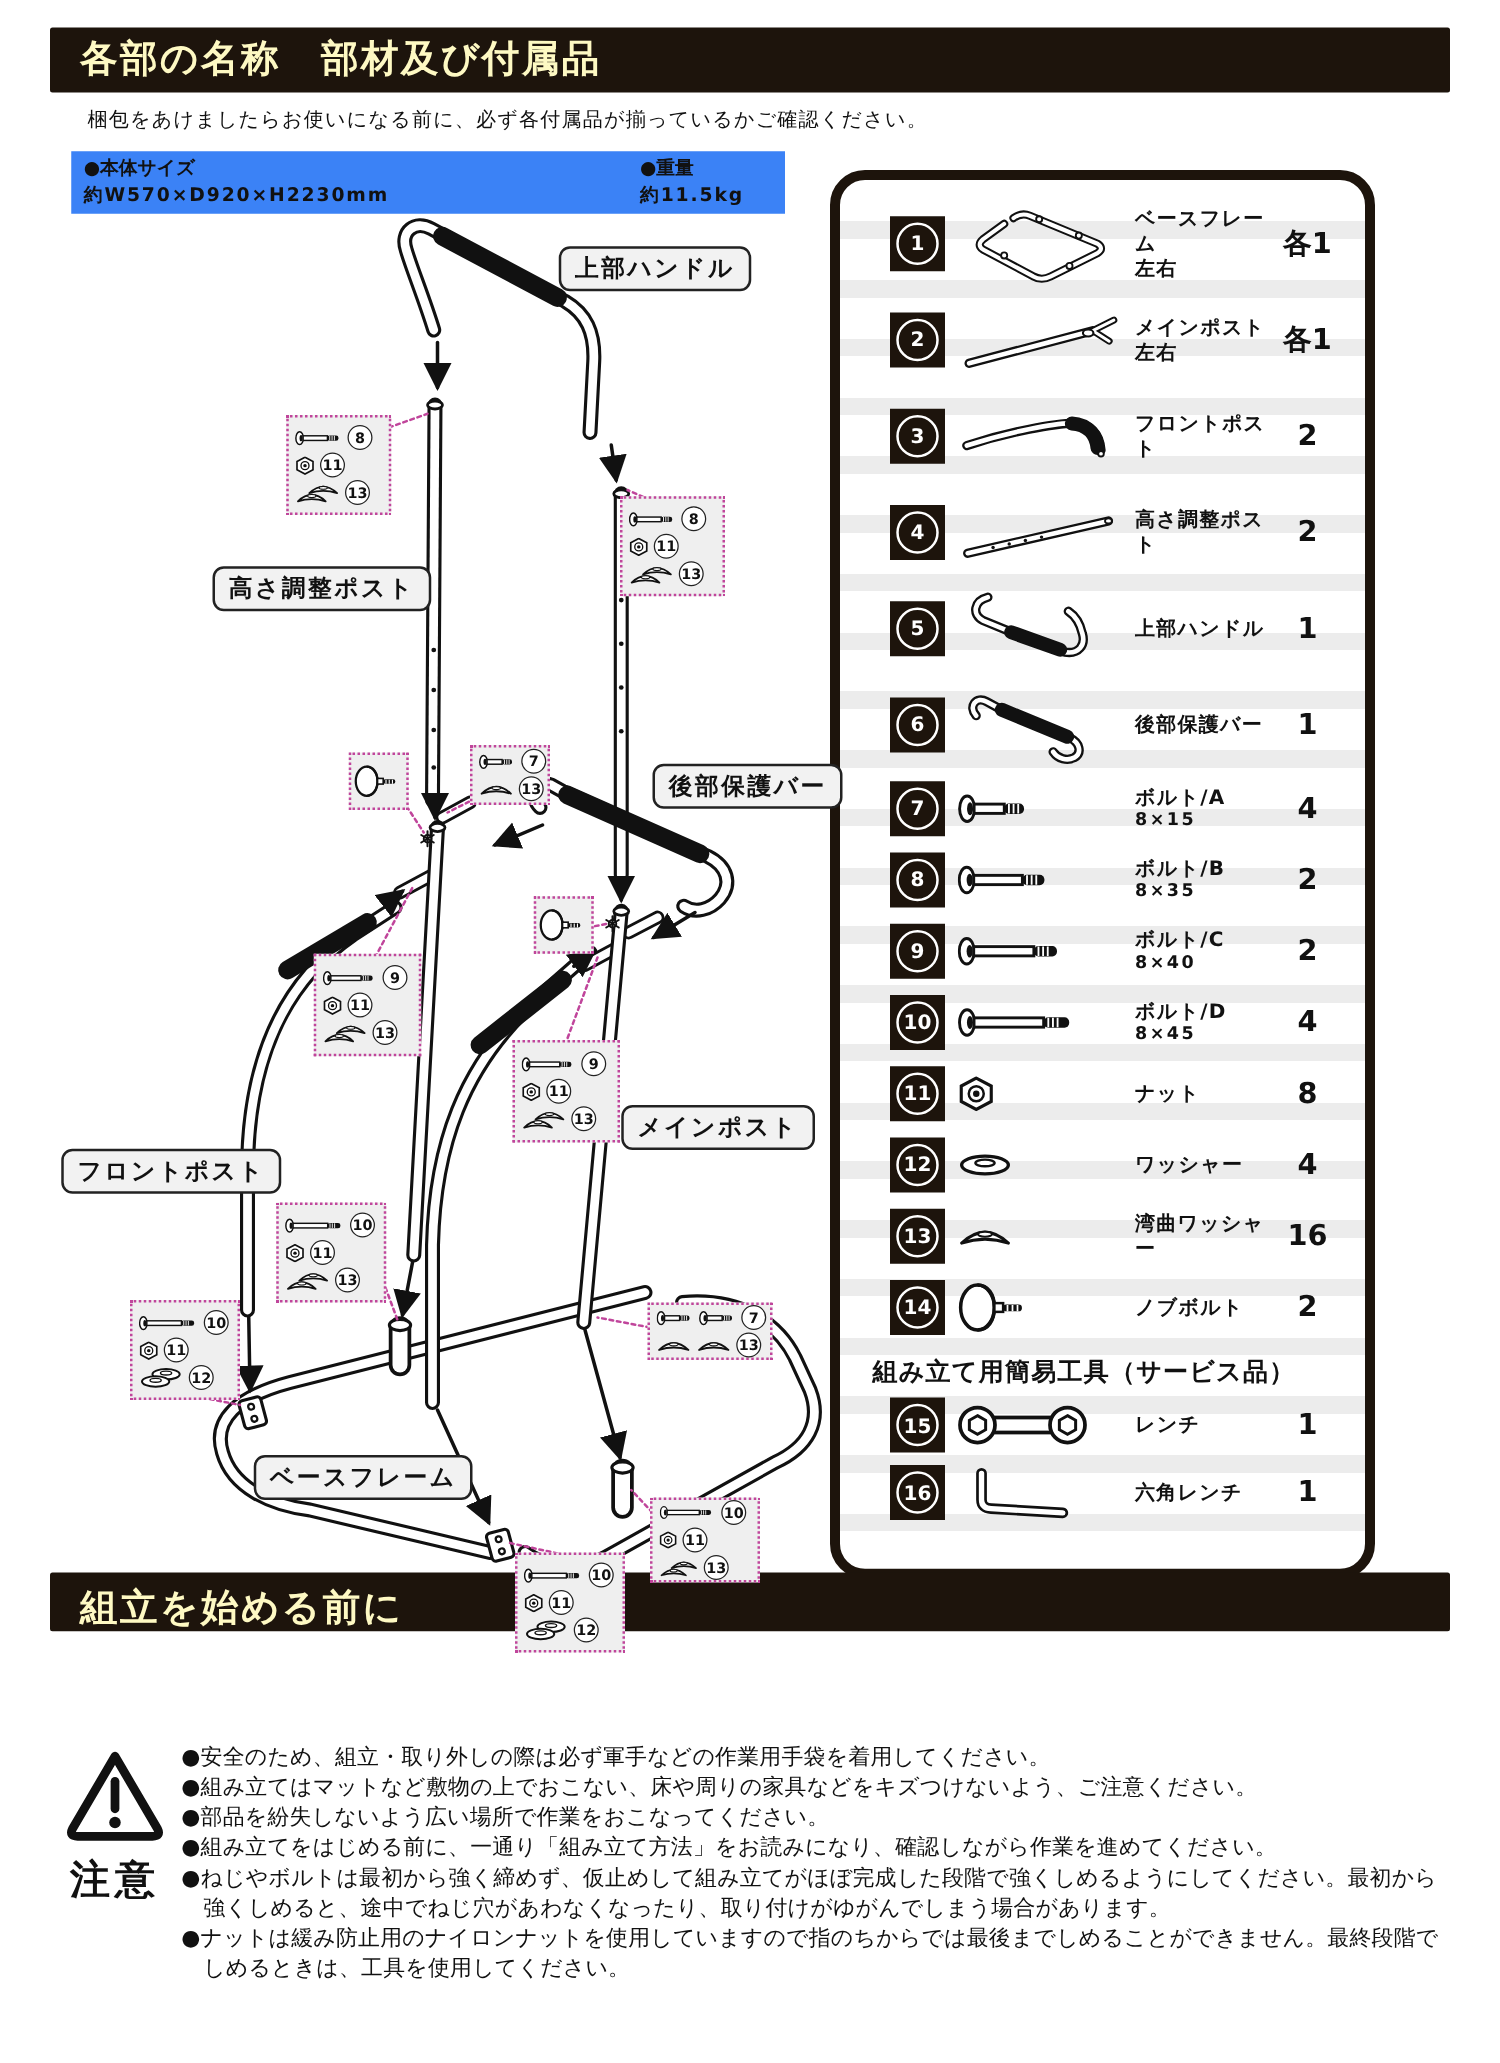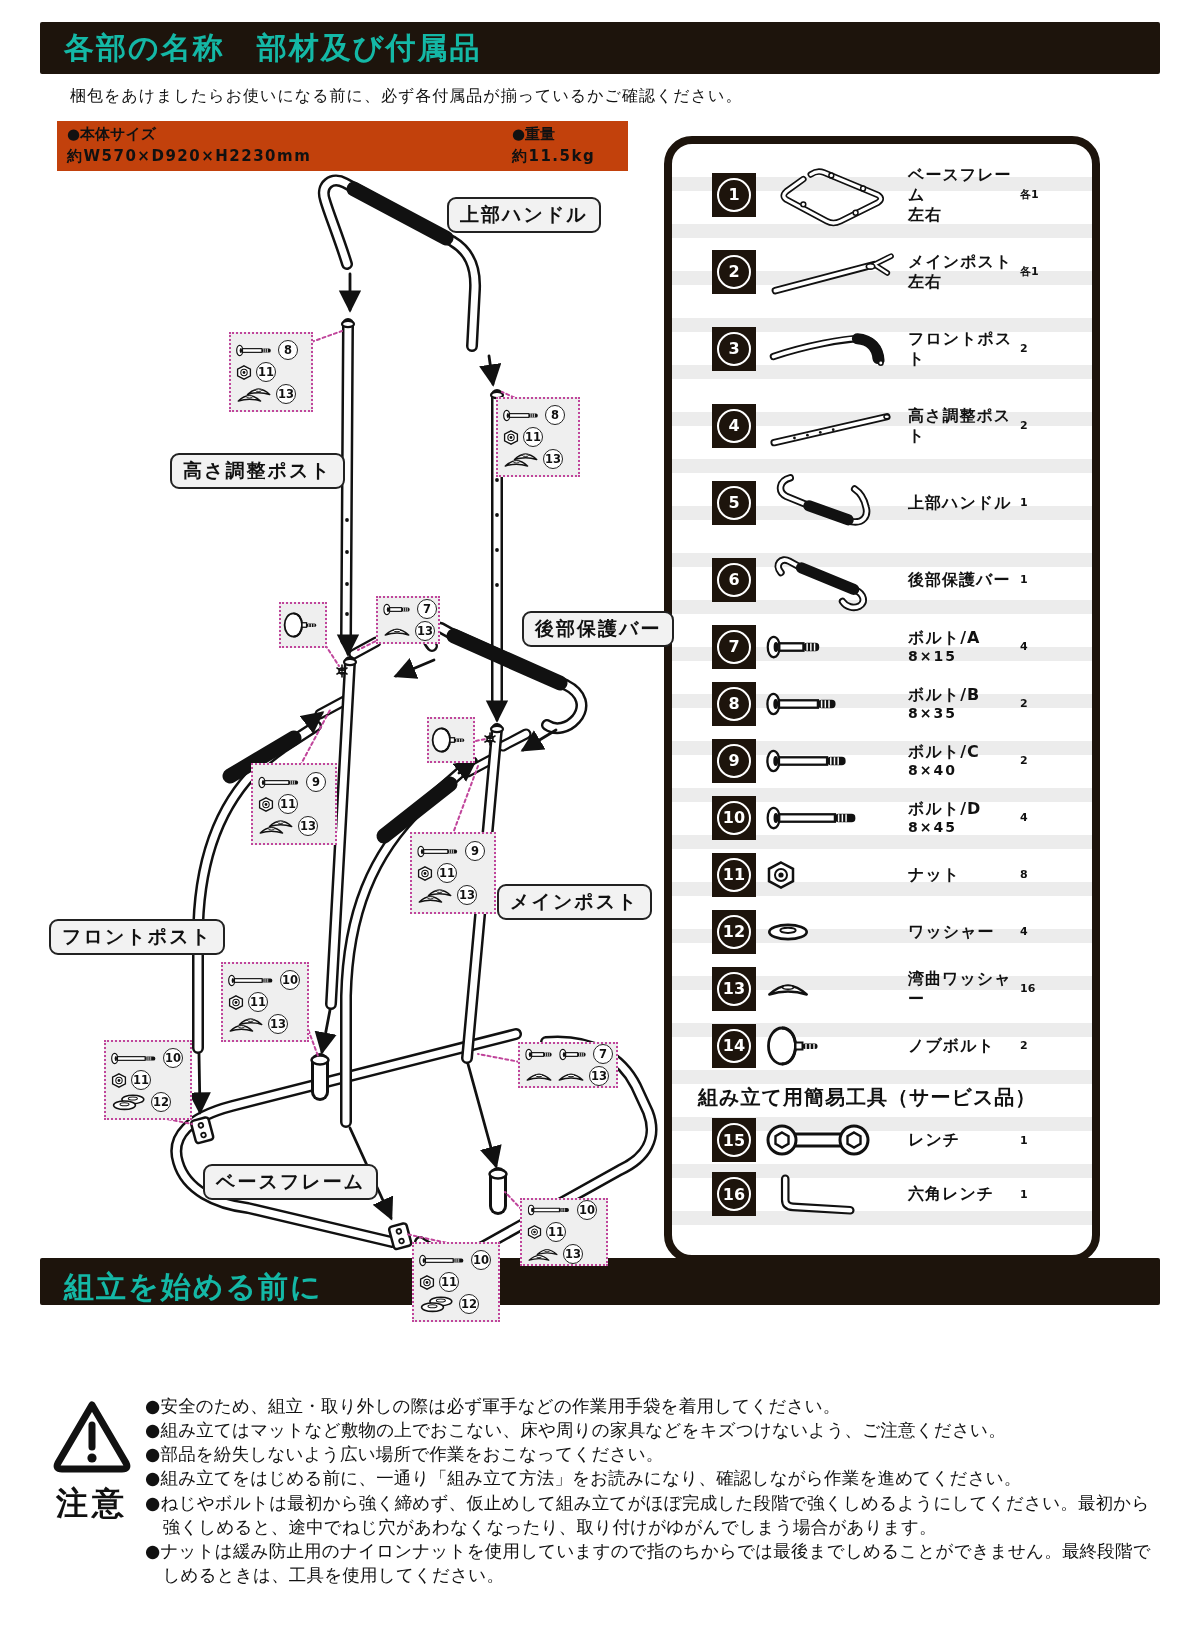--- a/index.html
+++ b/index.html
@@ -3,45 +3,45 @@
 <meta charset="utf-8">
 <style>
   html,body{margin:0;padding:0;}
   body{
     width:1200px;height:1650px;position:relative;background:#ffffff;
     font-family:"DejaVu Sans","Liberation Sans",sans-serif;color:#111;
     overflow:hidden;
   }
   .hbar{
     position:absolute;left:40px;width:1120px;height:52px;background:#1d140c;
-    color:#14b8a6;font-size:30px;font-weight:bold;line-height:52px;
+    color:#fef9c3;font-size:30px;font-weight:bold;line-height:52px;
     padding-left:24px;box-sizing:border-box;letter-spacing:2px;border-radius:2px;
   }
   .intro{position:absolute;left:70px;top:86px;font-size:16px;letter-spacing:1px;font-family:Liberation Serif, serif;}
-  .specs{position:absolute;left:57px;top:121px;width:571px;height:50px;background:#c2410c;}
+  .specs{position:absolute;left:57px;top:121px;width:571px;height:50px;background:#3b82f6;}
   .spec-col{position:absolute;top:3px;font-size:15px;font-weight:600;line-height:1.45;}
   .spec-col .val{font-weight:600;letter-spacing:1.5px;}
   .sc1{left:10px;} .sc2{left:455px;}
 
   
   .panel{
     position:absolute;left:664px;top:136px;width:436px;height:1127px;
     border:8px solid #1d140c;border-radius:28px;box-sizing:border-box;
     background:repeating-linear-gradient(180deg,#ffffff 0 33px,#ececec 33px 47px);
     padding:12px 14px 6px 40px;overflow:hidden;
   }
   .prow{display:flex;align-items:center;}
   .prow.big{height:77px;} .prow.small{height:57px;} .prow.tool{height:54px;}
   .pnum{width:44px;height:44px;flex:0 0 44px;background:#1d140c;display:flex;align-items:center;justify-content:center;}
   .pnum .circ{width:30px;height:30px;border:2.4px solid #fff;border-radius:50%;color:#fff;
     display:flex;align-items:center;justify-content:center;font-size:16px;font-weight:bold;}
   .pill{flex:0 0 152px;display:flex;align-items:center;justify-content:flex-start;padding-left:10px;box-sizing:border-box;}
   .pname{flex:1;font-size:16px;font-weight:600;line-height:1.25;letter-spacing:1px;}
   .psize{font-size:14px;font-weight:700;letter-spacing:2px;}
-  .pqty{flex:0 0 52px;text-align:left;font-size:11px;font-weight:600;padding-right:6px;}
+  .pqty{flex:0 0 52px;text-align:center;font-size:23px;font-weight:600;padding-right:6px;}
   .tools-header{font-size:20px;font-weight:bold;letter-spacing:1px;margin:10px 0 2px -14px;}
 
   
   .dsvg{position:absolute;left:40px;top:150px;}
   .dlabel{
     position:absolute;border:2.5px solid #222;border-radius:9px;background:#f2f2f2;
     font-size:19px;font-weight:600;letter-spacing:2px;padding:3px 11px;white-space:nowrap;z-index:3;
   }
   .callout{
     position:absolute;background:#efefef;border:2.5px dotted #c0459b;

